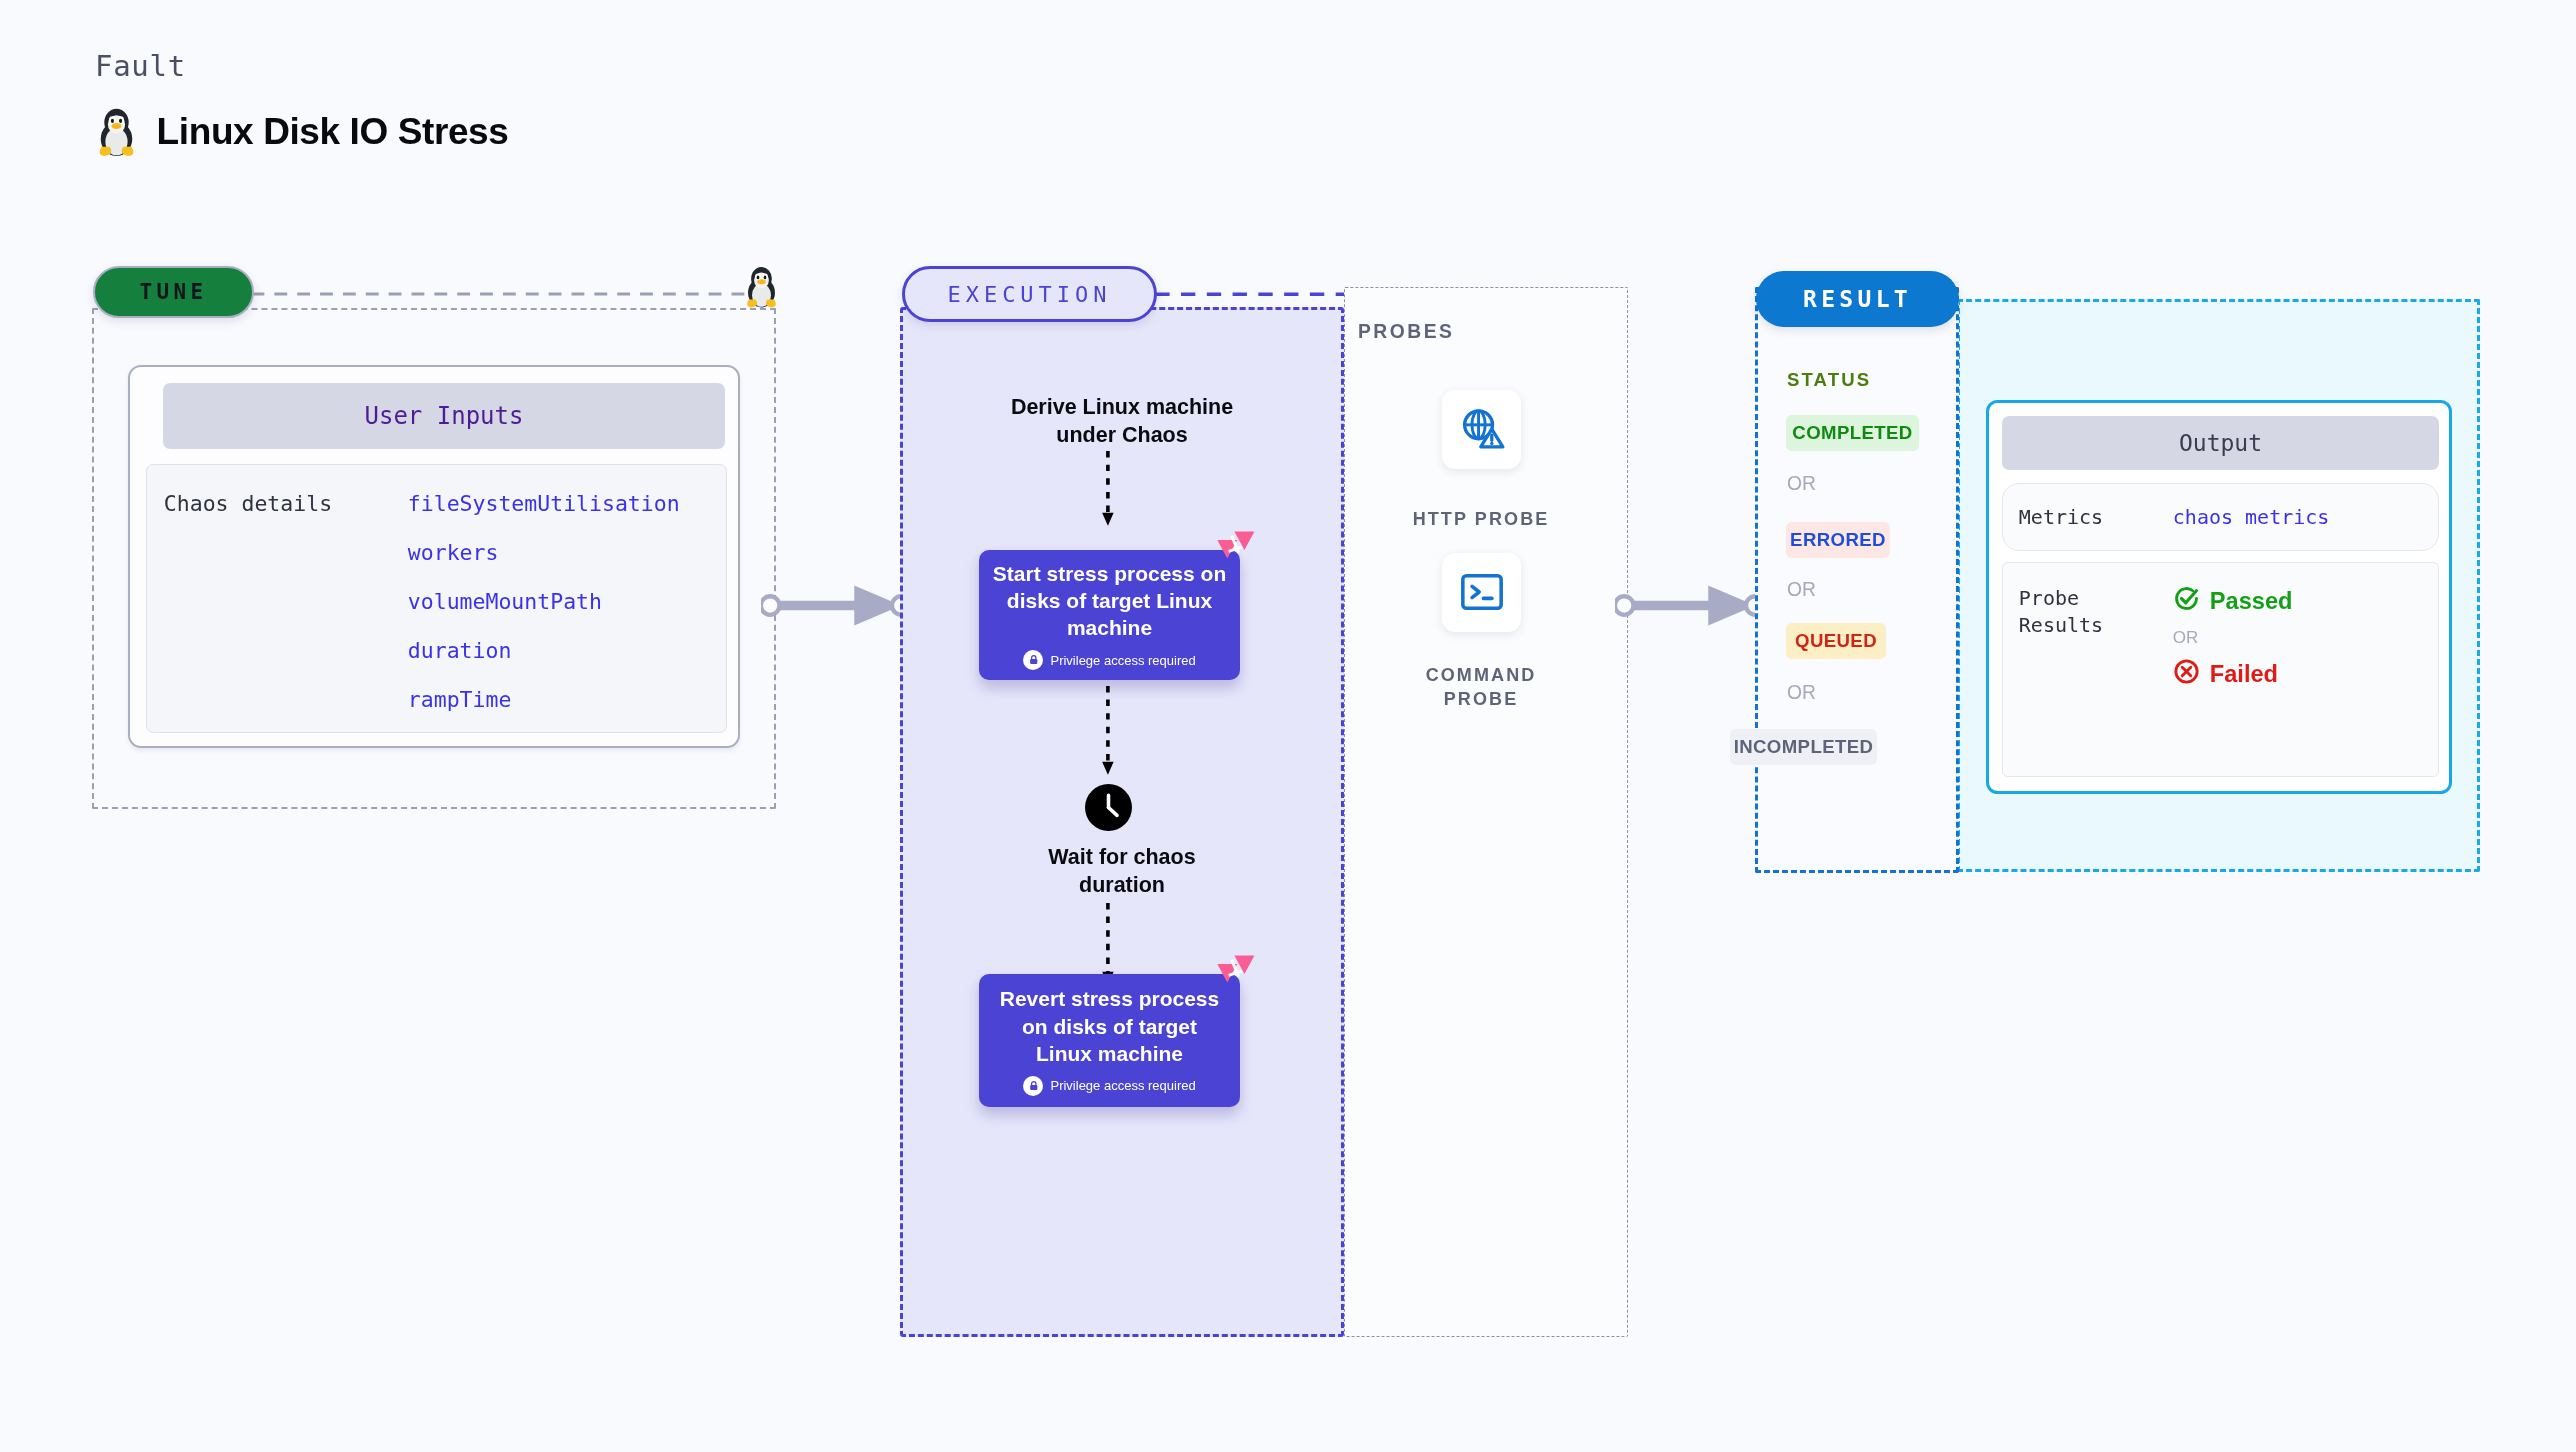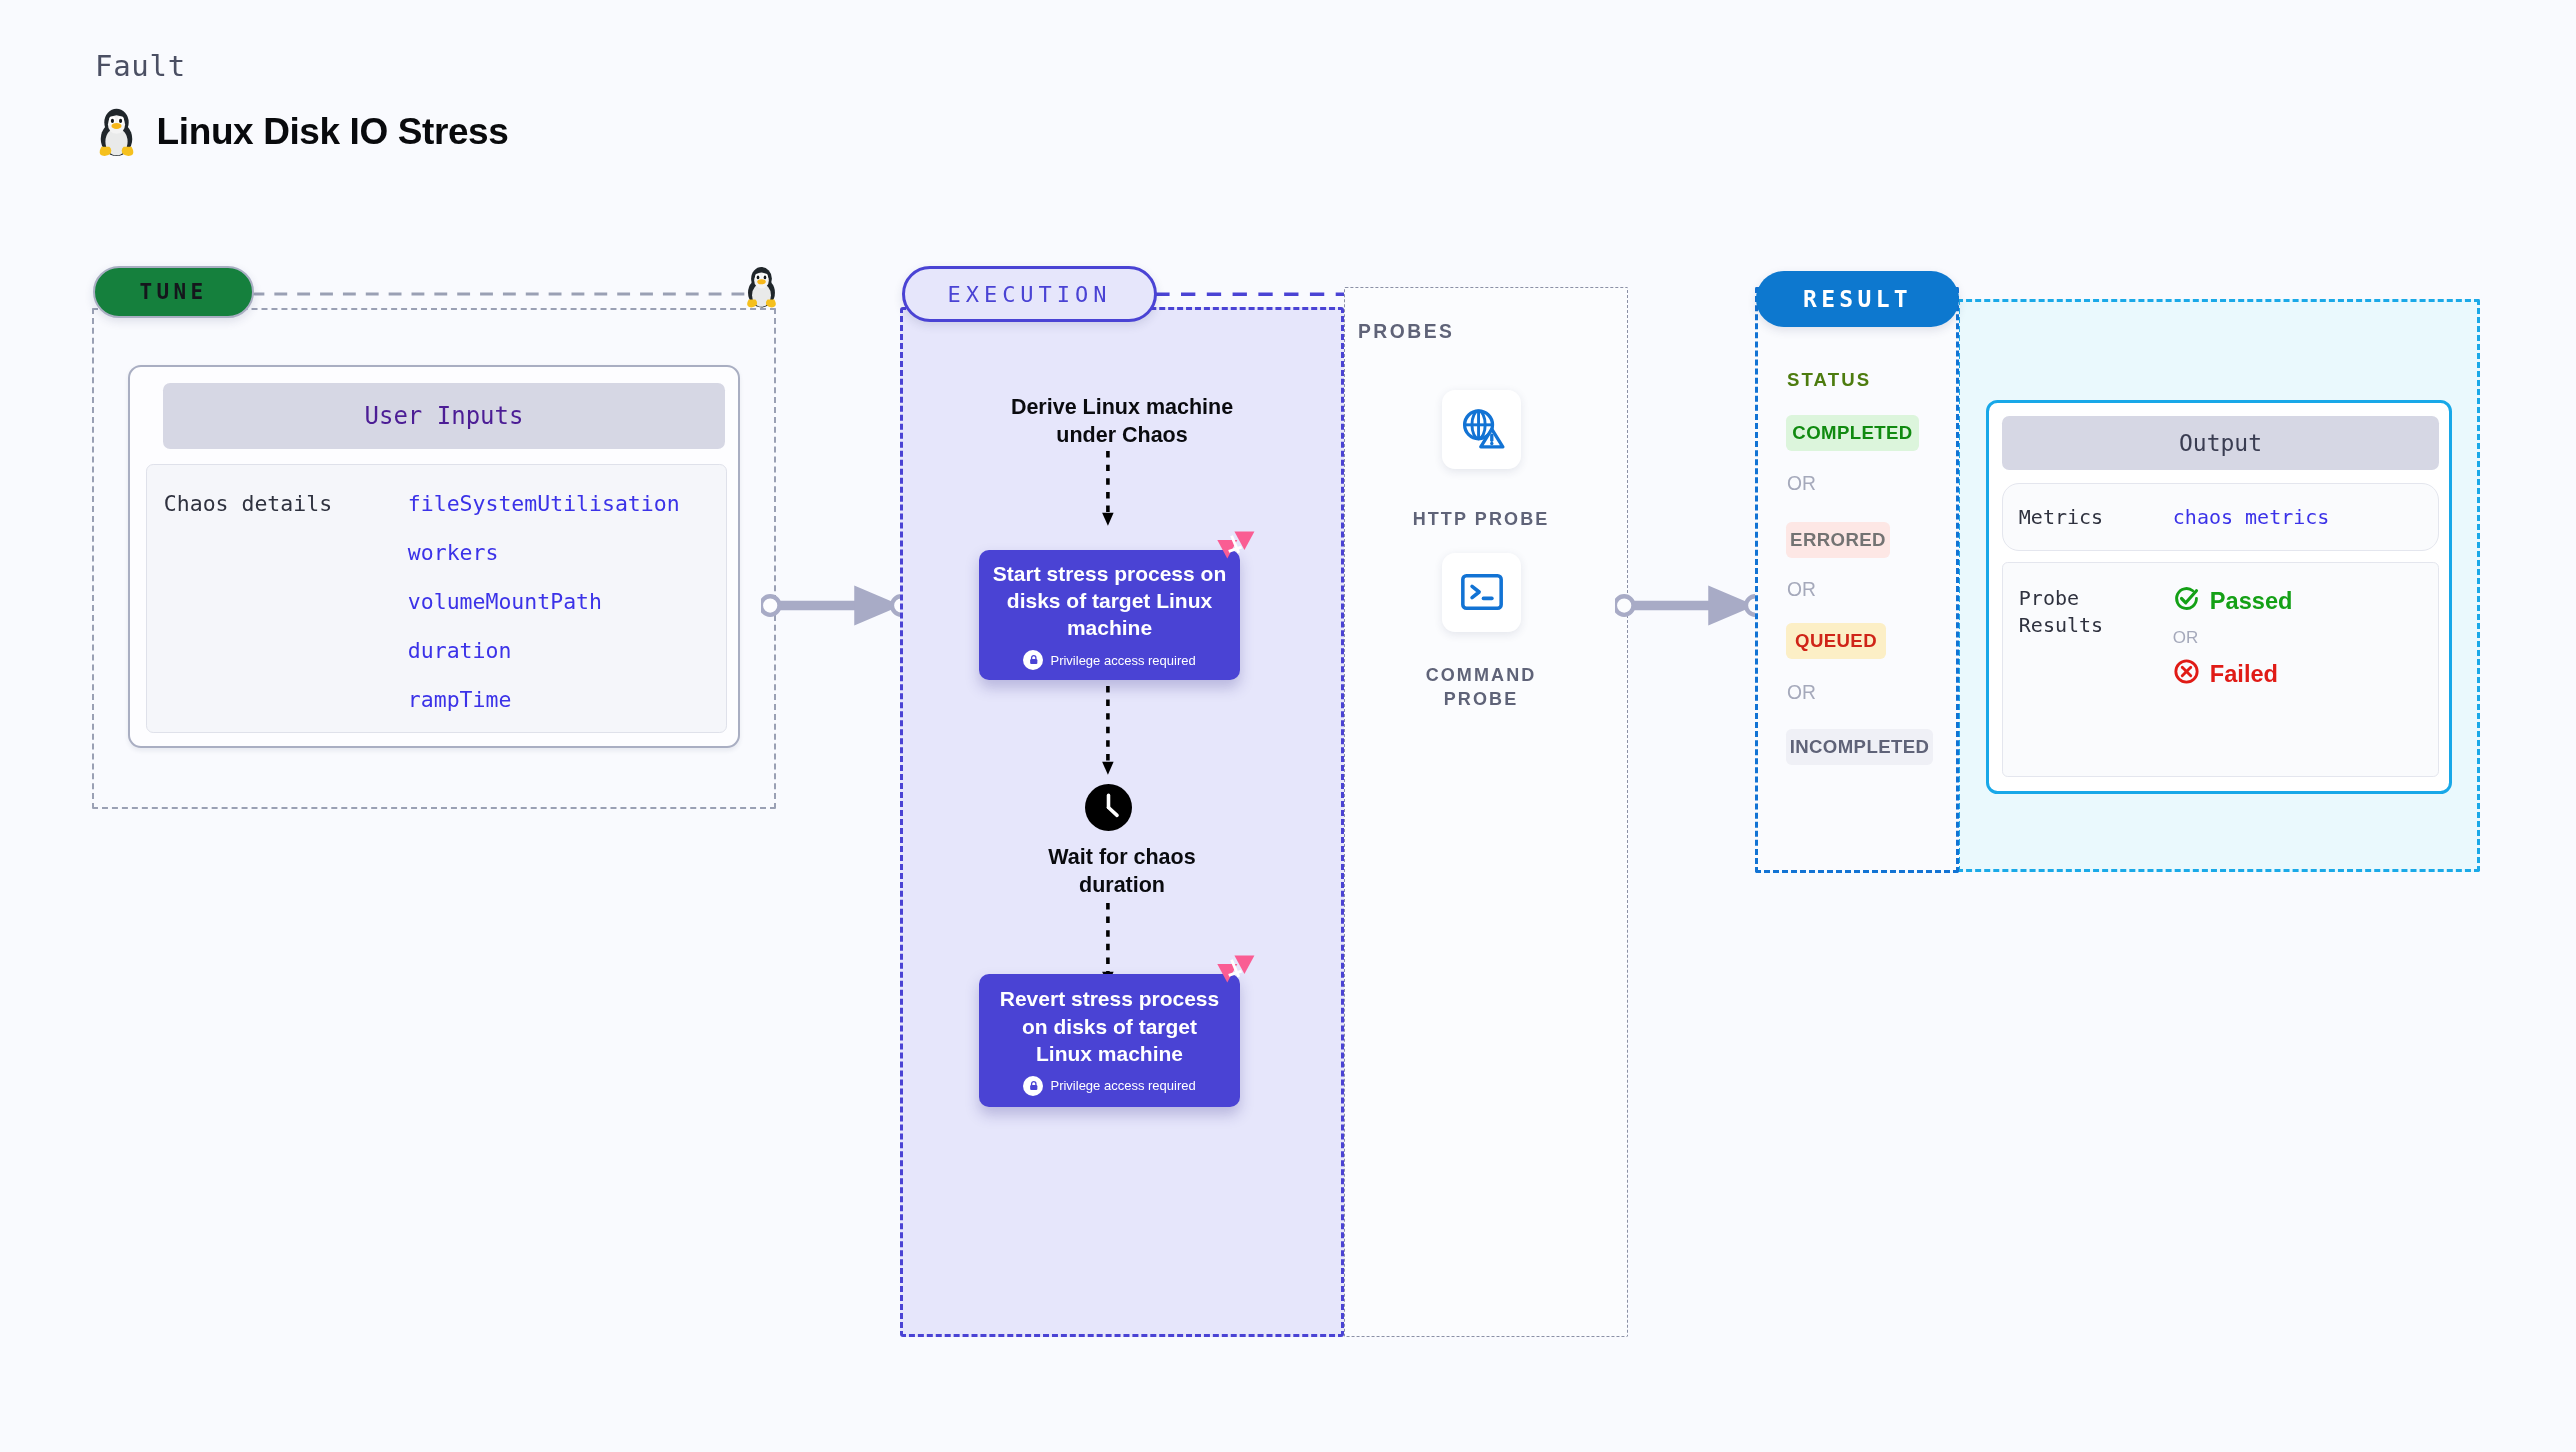--- a/index.html
+++ b/index.html
@@ -302,25 +302,25 @@
   <circle cx="196" cy="40" r="13" fill="#fafbfe" stroke="#a8abc6" stroke-width="6"></circle>
 </svg>
 
 <div class="panel" id="result-output-box"></div>
 <div class="panel" id="result-status-box"></div>
 <div class="pill" id="result-pill">RESULT</div>
 <div id="status-label">STATUS</div>
 
 <div class="status-badge" style="left:1786px;top:415px;width:133px;height:36px;background:#dcf5dc;color:#108a10;">COMPLETED</div>
 <div class="or-text" style="left:1787px;top:473px;">OR</div>
-<div class="status-badge" style="left:1786px;top:522px;width:104px;height:36px;background:#fde7e5;color:#737373;">ERRORED</div>
+<div class="status-badge" style="left:1786px;top:522px;width:104px;height:36px;background:#fde7e5;color:#1d4ed8;">ERRORED</div>
 <div class="or-text" style="left:1787px;top:579px;">OR</div>
 <div class="status-badge" style="left:1786px;top:623px;width:100px;height:36px;background:#fcefc6;color:#cf2418;">QUEUED</div>
 <div class="or-text" style="left:1787px;top:682px;">OR</div>
-<div class="status-badge" style="left:1786px;top:729px;width:147px;height:36px;background:#eff0f6;color:#5f6378;">INCOMPLETED</div>
+<div class="status-badge" style="left:1730px;top:729px;width:147px;height:36px;background:#eff0f6;color:#5f6378;">INCOMPLETED</div>
 
 <div id="output-card">
   <div id="output-hd">Output</div>
   <div id="metrics-row">
     <span class="out-key">Metrics</span>
     <span class="out-val-mono">chaos metrics</span>
   </div>
   <div id="probe-row">
     <span class="out-key" style="white-space:pre-line;">Probe
 Results</span>

